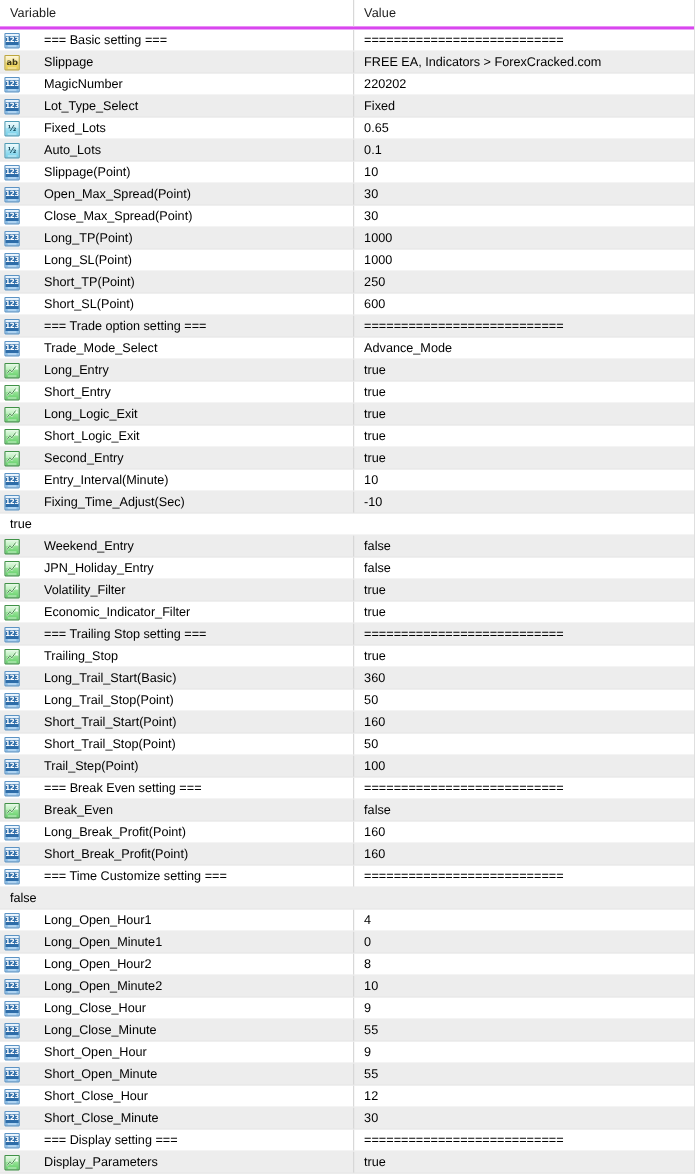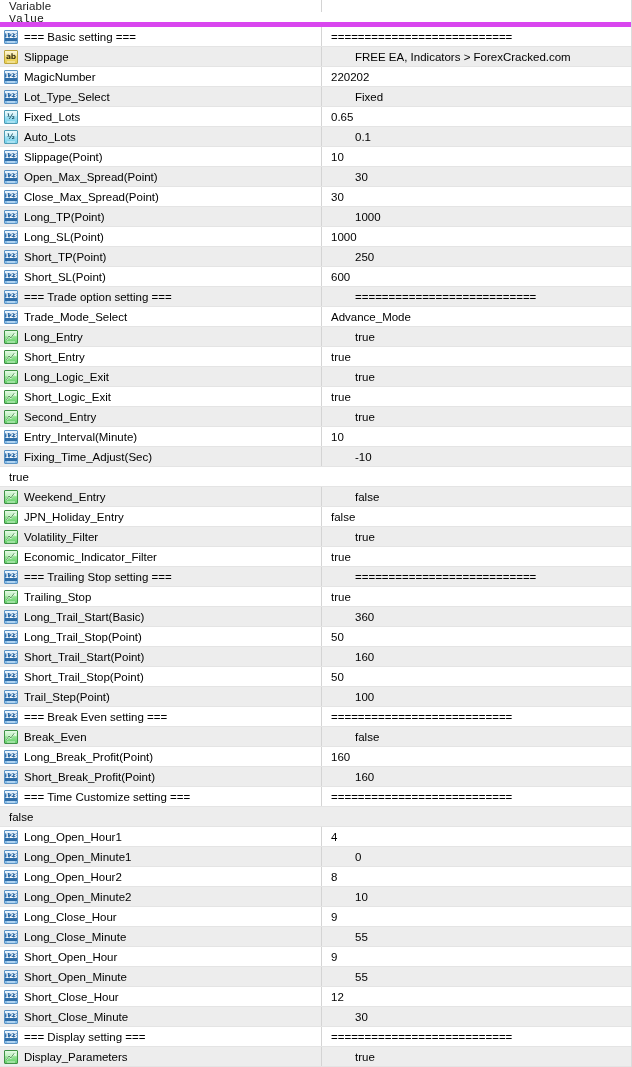--- a/index.html
+++ b/index.html
@@ -24,58 +24,55 @@
     background: #ffffff;
     border-right: 1px solid #dcdcdc;
     overflow: hidden;
   }
 
   
   .grid-header {
     display: flex;
     height: 27px;
     background: #ffffff;
-    border-bottom: 5px solid #d946ef;
+    border-bottom: 3px solid #d946ef;
     box-sizing: border-box;
-    flex-direction: column;
   }
   .grid-header .hcell {
     display: flex;
     align-items: center;
     height: 100%;
     box-sizing: border-box;
     font-size: 11.5px;
     color: #1a1a1a;
     letter-spacing: 0.1px;
   }
   .hcell-variable {
     width: 322px;
     padding-left: 9px;
     border-right: 1px solid #d4d4d4;
   }
   .hcell-value {
     flex: 1;
     padding-left: 9px;
-    font-family: Liberation Mono, monospace;
   }
 
   
   .grid-body {
     position: relative;
   }
   .grid-row {
     display: flex;
     height: 20px;
     box-sizing: border-box;
     border-bottom: 1px solid #e4e4e4;
     background: #ffffff;
   }
   .grid-row.alt {
     background: #ededed;
-    gap: 24px;
   }
 
   .cell-variable {
     width: 322px;
     box-sizing: border-box;
     display: flex;
     align-items: center;
     border-right: 1px solid #d4d4d4;
     padding-left: 4px;
     overflow: hidden;
@@ -84,21 +81,21 @@
   .cell-value {
     flex: 1;
     box-sizing: border-box;
     display: flex;
     align-items: center;
     padding-left: 9px;
     overflow: hidden;
     white-space: nowrap;
   }
   .var-label {
-    padding-left: 6px;
+    padding-left: 22px;
     font-size: 11.5px;
     color: #000000;
     line-height: 14px;
   }
   .val-label {
     font-size: 11.5px;
     color: #000000;
     line-height: 14px;
   }
 

